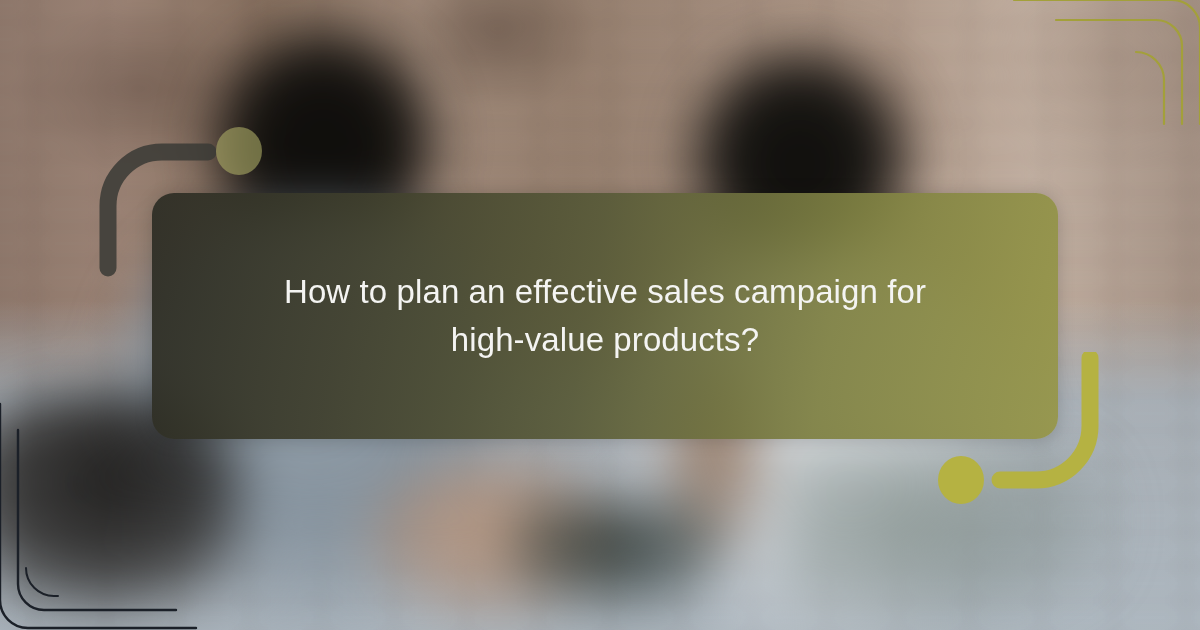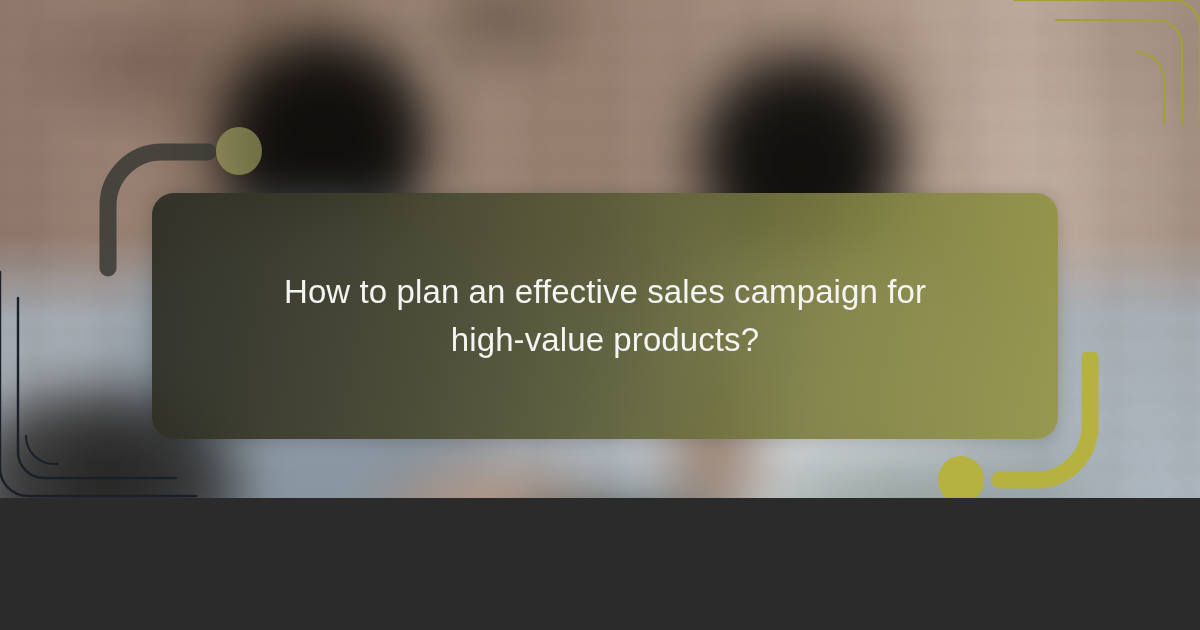--- a/index.html
+++ b/index.html
@@ -4,21 +4,21 @@
 <style>
   * { margin:0; padding:0; box-sizing:border-box; }
   html,body { width:1200px; height:630px; overflow:hidden; }
   body {
     font-family:"Liberation Sans", sans-serif;
     background:#2b2b2b;
   }
 
   #stage {
     position:relative;
-    width:1200px; height:498px;
+    width:1200px; height:630px;
     overflow:hidden;
     background:#0f766e;
   }
 
   
   .bg-layer { position:absolute; inset:-40px; }
 
   .bg-base {
     background:
       linear-gradient(to bottom,

